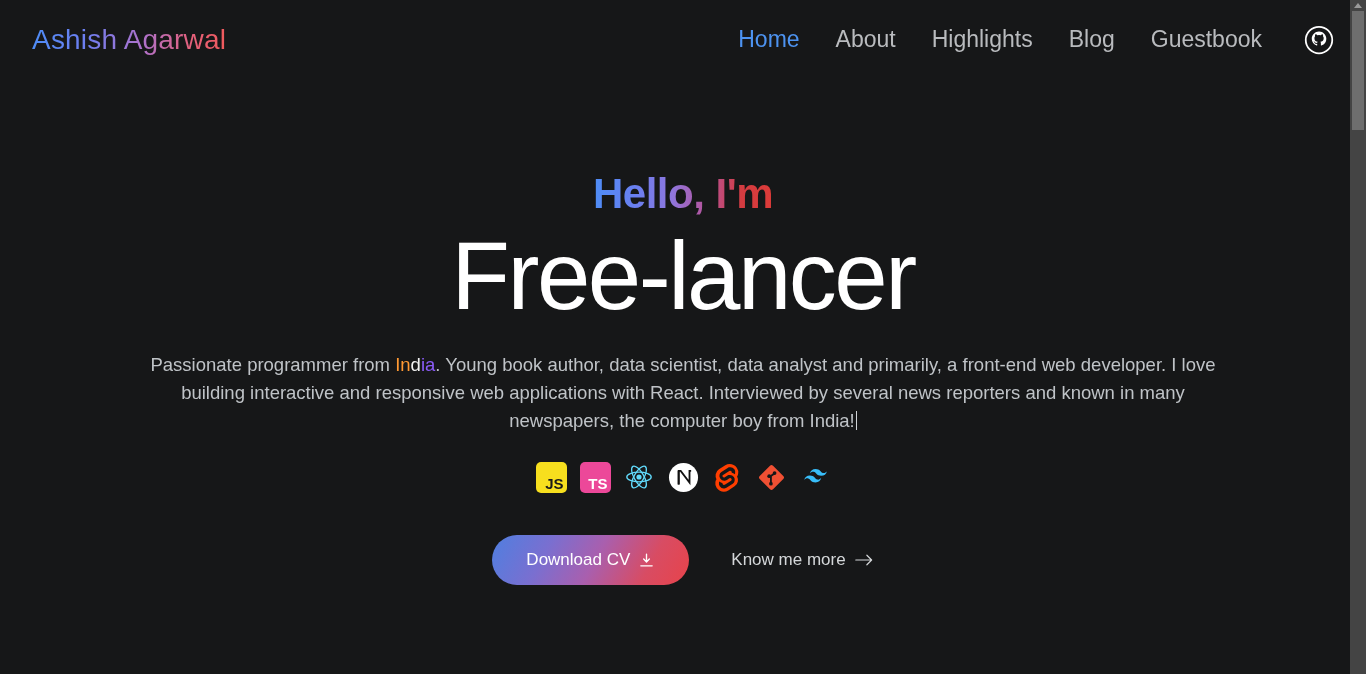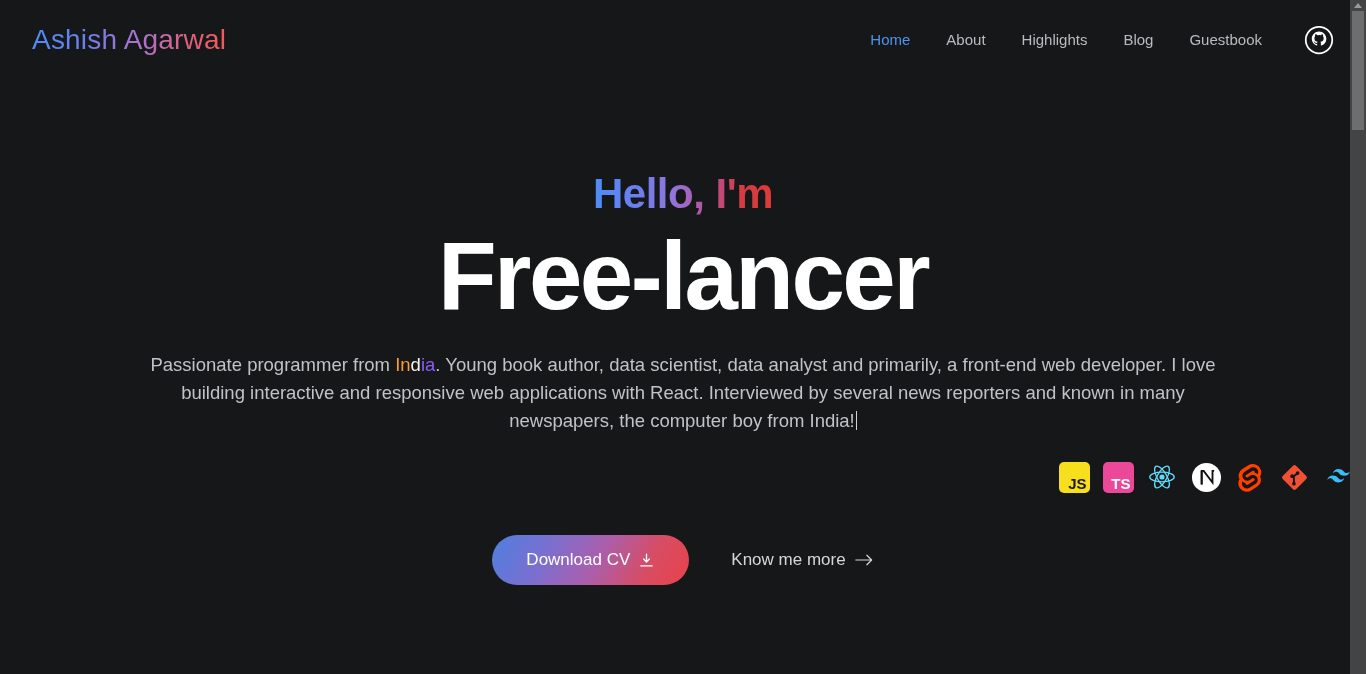--- a/index.html
+++ b/index.html
@@ -47,21 +47,21 @@
     white-space: nowrap;
   }
 
   .nav {
     display: flex;
     align-items: center;
     gap: 0px;
   }
 
   .nav-link {
-    font-size: 15px;
+    font-size: 23px;
     color: #b9bbbe;
     text-decoration: none;
     padding: 6px 18px;
     white-space: nowrap;
     cursor: pointer;
   }
   .nav-link.active { color: #4d93f0; }
 
   .github-btn {
     margin-left: 24px;
@@ -89,21 +89,21 @@
     background-clip: text;
     -webkit-text-fill-color: transparent;
     color: transparent;
     display: inline-block;
   }
 
   .headline {
     margin-top: 10px;
     font-size: 96px;
     line-height: 1.02;
-    font-weight: bold;
+    font-weight: normal;
     letter-spacing: -2.5px;
     color: #ffffff;
   }
 
   .bio {
     margin: 26px auto 0 auto;
     max-width: 1140px;
     font-size: 18.5px;
     line-height: 28px;
     color: #bfc3c7;
@@ -118,21 +118,21 @@
     height: 19px;
     background: #cfd3d6;
     vertical-align: -3px;
     margin-left: 1px;
   }
 
   
   .tech-row {
     margin-top: 22px;
     display: flex;
-    justify-content: flex-end;
+    justify-content: center;
     align-items: center;
     gap: 4px;
   }
   .tech-icon {
     width: 40px;
     height: 40px;
     display: flex;
     align-items: center;
     justify-content: center;
     cursor: pointer;

